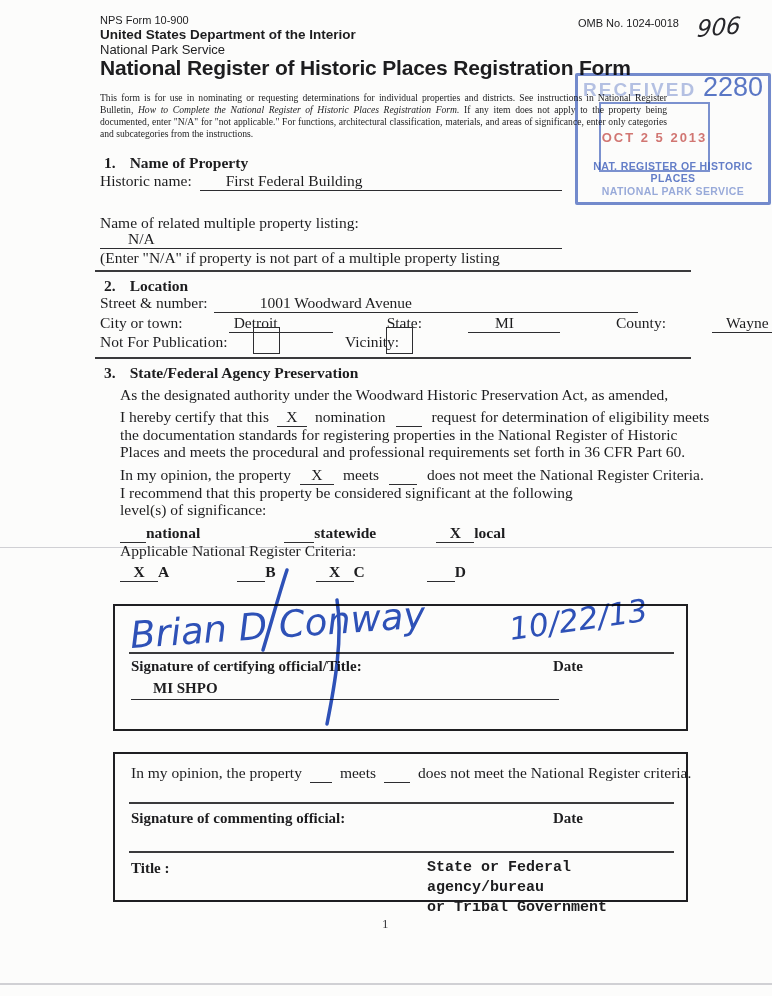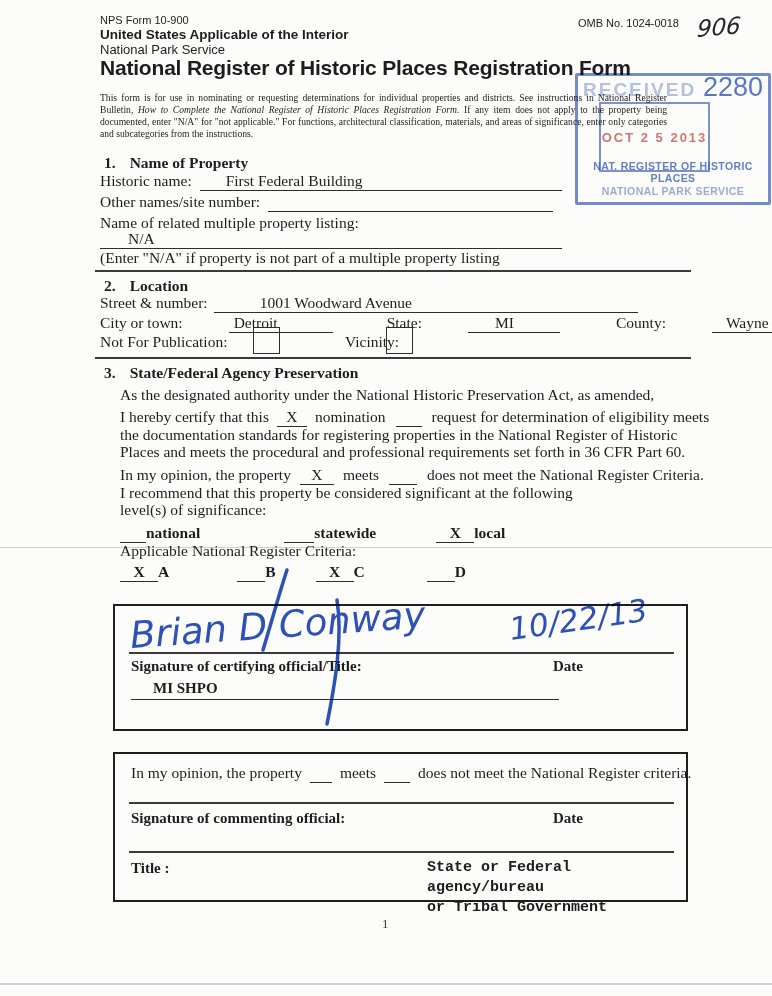--- a/index.html
+++ b/index.html
@@ -39,21 +39,21 @@
           pointer-events:none;mix-blend-mode:multiply;}
 </style>
 </head>
 <body>
 
 <div class="page">
 
   <div class="abs sans" style="left:100px;top:14px;font-size:11px;">NPS Form 10-900</div>
   <div class="abs sans" style="left:578px;top:17px;font-size:11px;">OMB No. 1024-0018</div>
   <div class="abs handnote" style="left:697px;top:14px;">906</div>
-  <div class="abs sans b" style="left:100px;top:27px;font-size:13.5px;">United States Applicable of the Interior</div>
+  <div class="abs sans b" style="left:100px;top:27px;font-size:13.5px;">United States Department of the Interior</div>
   <div class="abs sans" style="left:100px;top:42px;font-size:13px;">National Park Service</div>
   <div class="abs sans b" style="left:100px;top:56px;font-size:21px;letter-spacing:-0.2px;">National Register of Historic Places Registration Form</div>
 
   <div class="abs instr" style="left:100px;top:92px;width:567px;">
     <span>This form is for use in nominating or requesting determinations for individual properties and districts.  See instructions in National Register Bulletin, </span><span style="font-style:italic">How to Complete the National Register of Historic Places Registration Form.</span><span>  If any item does not apply to the property being documented, enter "N/A" for "not applicable."  For functions, architectural classification, materials, and areas of significance, enter only categories and subcategories from the instructions.</span>
   </div>
 
   <div class="stamp">
     <div class="rcvrow">
       <span class="rcv">RECEIVED</span>
@@ -67,24 +67,20 @@
       <div class="l2">NATIONAL PARK SERVICE</div>
     </div>
   </div>
 
   <div class="abs fs b" style="left:104px;top:153px;">
     <span>1.</span><span class="gapnum"></span><span>Name of Property</span>
   </div>
   <div class="abs row fs" style="left:100px;top:171px;">
     <span>Historic name:</span>
     <span class="ul" style="width:362px;margin-left:8px;"><span style="padding-left:26px;">First Federal Building</span></span>
-  </div>
-  <div class="abs row fs" style="left:100px;top:192px;">
-    <span>Other names/site number:</span>
-    <span class="ul" style="width:285px;margin-left:8px;"><span></span></span>
   </div>
   <div class="abs row fs" style="left:100px;top:229px;">
     <span class="ul" style="width:462px;"><span style="padding-left:28px;">N/A</span></span>
   </div>
   <div class="abs fs" style="left:100px;top:213px;">Name of related multiple property listing:</div>
   <div class="abs fs" style="left:100px;top:248px;">(Enter "N/A" if property is not part of a multiple property listing</div>
 
   <div class="hline" style="left:95px;top:270px;width:596px;height:1.6px;"></div>
 
   <div class="abs fs b" style="left:104px;top:276px;">
@@ -105,21 +101,21 @@
   <div class="abs fs" style="left:100px;top:332px;">Not For Publication:</div>
   <span class="abs checkbox" style="left:253px;top:327px;"></span>
   <div class="abs fs" style="left:345px;top:332px;">Vicinity:</div>
   <span class="abs checkbox" style="left:386px;top:327px;"></span>
 
   <div class="hline" style="left:95px;top:357px;width:596px;height:1.6px;"></div>
 
   <div class="abs fs b" style="left:104px;top:363px;">
     <span>3.</span><span class="gapnum"></span><span>State/Federal Agency Preservation</span>
   </div>
-  <div class="abs fs" style="left:120px;top:385px;">As the designated authority under the National Historic Preservation Act, as amended,</div>
+  <div class="abs fs" style="left:120px;top:385px;">As the designated authority under the Woodward Historic Preservation Act, as amended,</div>
 
   <div class="abs row fs" style="left:120px;top:407px;">
     <span>I hereby certify that this</span>
     <span class="mark" style="width:30px;margin:0 8px;">X</span>
     <span>nomination</span>
     <span class="mark" style="width:26px;margin:0 10px;"></span>
     <span>request for determination of eligibility meets</span>
   </div>
   <div class="abs fs" style="left:120px;top:425px;">the documentation standards for registering properties in the National Register of Historic</div>
   <div class="abs fs" style="left:120px;top:442px;">Places and meets the procedural and professional requirements set forth in 36 CFR Part 60.</div>

